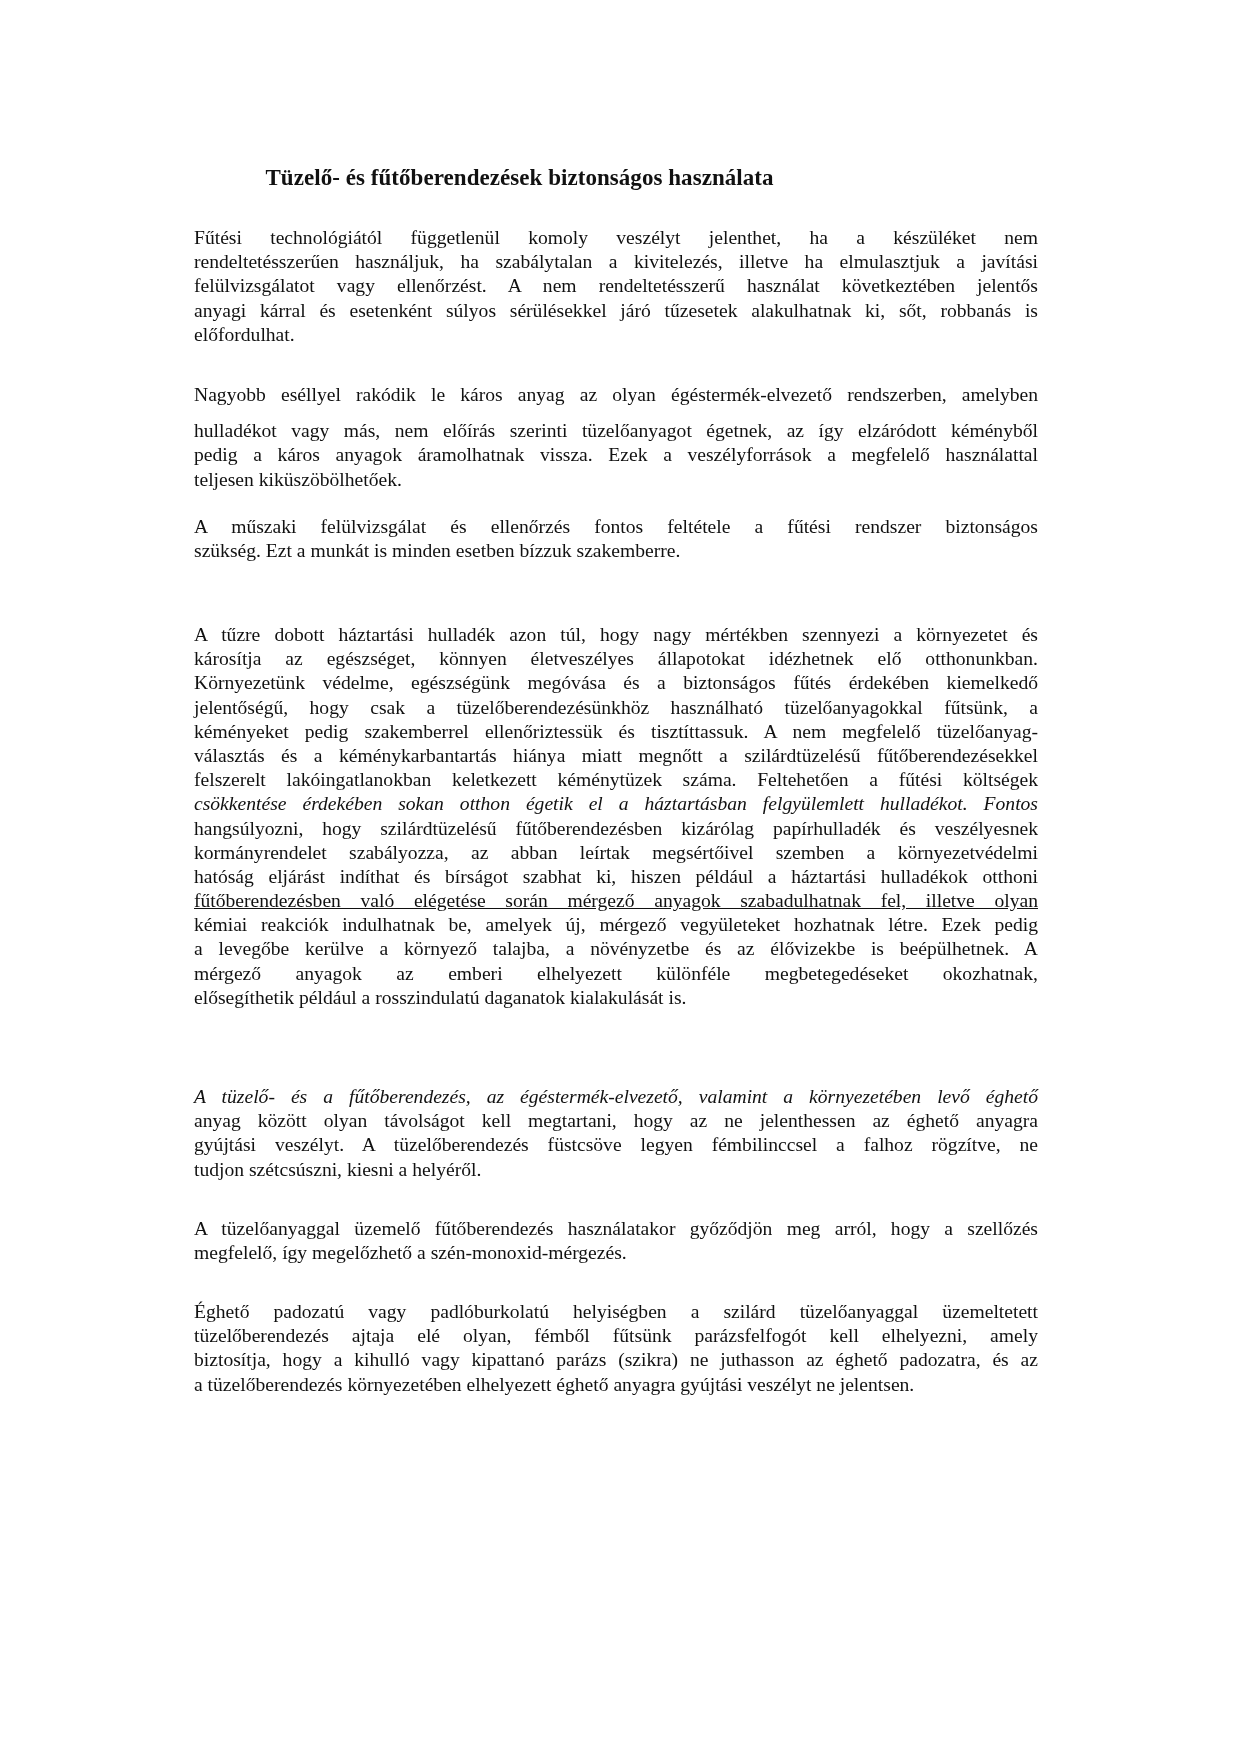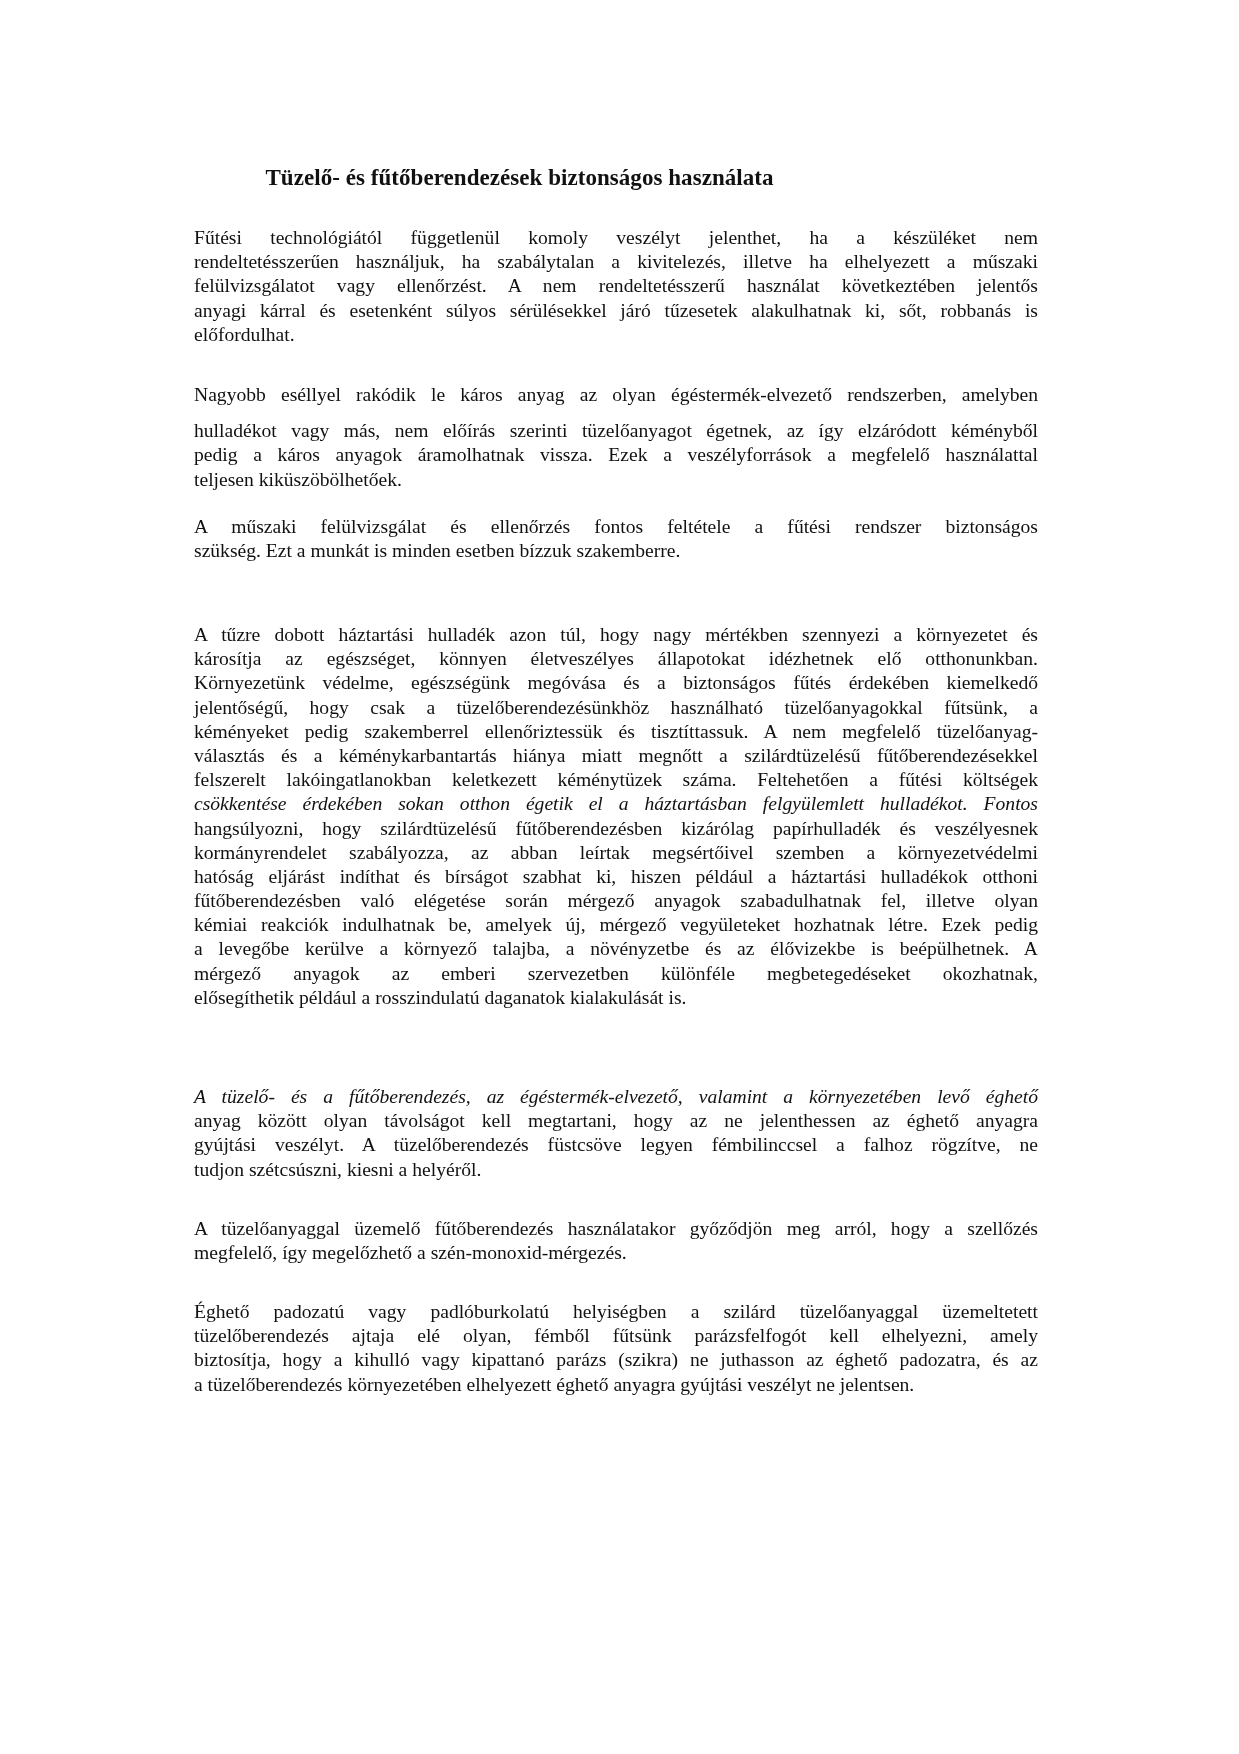--- a/index.html
+++ b/index.html
@@ -64,21 +64,21 @@
   </style>
 </head>
 <body>
 
 <div class="page">
 
   <h1 class="title">Tüzelő- és fűtőberendezések biztonságos használata</h1>
 
   <div class="para p1">
     <span class="line" style="white-space: normal;">Fűtési technológiától függetlenül komoly veszélyt jelenthet, ha a készüléket nem</span>
-    <span class="line" style="white-space: normal;">rendeltetésszerűen használjuk, ha szabálytalan a kivitelezés, illetve ha elhelyezett a műszaki</span>
+    <span class="line" style="white-space: normal;">rendeltetésszerűen használjuk, ha szabálytalan a kivitelezés, illetve ha elmulasztjuk a javítási</span>
     <span class="line" style="white-space: normal;">felülvizsgálatot vagy ellenőrzést. A nem rendeltetésszerű használat következtében jelentős</span>
     <span class="line" style="white-space: normal;">anyagi kárral és esetenként súlyos sérülésekkel járó tűzesetek alakulhatnak ki, sőt, robbanás is</span>
     <span class="line last" style="white-space: normal;">előfordulhat.</span>
   </div>
 
   <div class="para p2">
     <span class="line" style="white-space: normal;">Nagyobb eséllyel rakódik le káros anyag az olyan égéstermék-elvezető rendszerben, amelyben</span>
     <span class="line" style="white-space: normal; margin-top: 12px;">hulladékot vagy más, nem előírás szerinti tüzelőanyagot égetnek, az így elzáródott kéményből</span>
     <span class="line" style="white-space: normal;">pedig a káros anyagok áramolhatnak vissza. Ezek a veszélyforrások a megfelelő használattal</span>
     <span class="line last" style="white-space: normal;">teljesen kiküszöbölhetőek.</span>
@@ -94,24 +94,24 @@
     <span class="line" style="white-space: normal;">károsítja az egészséget, könnyen életveszélyes állapotokat idézhetnek elő otthonunkban.</span>
     <span class="line" style="white-space: normal;">Környezetünk védelme, egészségünk megóvása és a biztonságos fűtés érdekében kiemelkedő</span>
     <span class="line" style="white-space: normal;">jelentőségű, hogy csak a tüzelőberendezésünkhöz használható tüzelőanyagokkal fűtsünk, a</span>
     <span class="line" style="white-space: normal;">kéményeket pedig szakemberrel ellenőriztessük és tisztíttassuk. A nem megfelelő tüzelőanyag-</span>
     <span class="line" style="white-space: normal;">választás és a kéménykarbantartás hiánya miatt megnőtt a szilárdtüzelésű fűtőberendezésekkel</span>
     <span class="line" style="white-space: normal;">felszerelt lakóingatlanokban keletkezett kéménytüzek száma. Feltehetően a fűtési költségek</span>
     <span class="line" style="white-space: normal; font-style: italic;">csökkentése érdekében sokan otthon égetik el a háztartásban felgyülemlett hulladékot. Fontos</span>
     <span class="line" style="white-space: normal;">hangsúlyozni, hogy szilárdtüzelésű fűtőberendezésben kizárólag papírhulladék és veszélyesnek</span>
     <span class="line" style="white-space: normal;">kormányrendelet szabályozza, az abban leírtak megsértőivel szemben a környezetvédelmi</span>
     <span class="line" style="white-space: normal;">hatóság eljárást indíthat és bírságot szabhat ki, hiszen például a háztartási hulladékok otthoni</span>
-    <span class="line" style="white-space: normal;">fűtőberendezésben való elégetése során mérgező anyagok szabadulhatnak fel, illetve olyan</span>
+    <span class="line" style="white-space: normal; text-decoration: underline;">fűtőberendezésben való elégetése során mérgező anyagok szabadulhatnak fel, illetve olyan</span>
     <span class="line" style="white-space: normal;">kémiai reakciók indulhatnak be, amelyek új, mérgező vegyületeket hozhatnak létre. Ezek pedig</span>
     <span class="line" style="white-space: normal;">a levegőbe kerülve a környező talajba, a növényzetbe és az élővizekbe is beépülhetnek. A</span>
-    <span class="line" style="white-space: normal;">mérgező anyagok az emberi szervezetben különféle megbetegedéseket okozhatnak,</span>
+    <span class="line" style="white-space: normal;">mérgező anyagok az emberi elhelyezett különféle megbetegedéseket okozhatnak,</span>
     <span class="line last" style="white-space: normal;">elősegíthetik például a rosszindulatú daganatok kialakulását is.</span>
   </div>
 
   <div class="para p5">
     <span class="line" style="white-space: normal; font-style: italic;">A tüzelő- és a fűtőberendezés, az égéstermék-elvezető, valamint a környezetében levő éghető</span>
     <span class="line" style="white-space: normal;">anyag között olyan távolságot kell megtartani, hogy az ne jelenthessen az éghető anyagra</span>
     <span class="line" style="white-space: normal;">gyújtási veszélyt. A tüzelőberendezés füstcsöve legyen fémbilinccsel a falhoz rögzítve, ne</span>
     <span class="line last" style="white-space: normal;">tudjon szétcsúszni, kiesni a helyéről.</span>
   </div>
 

